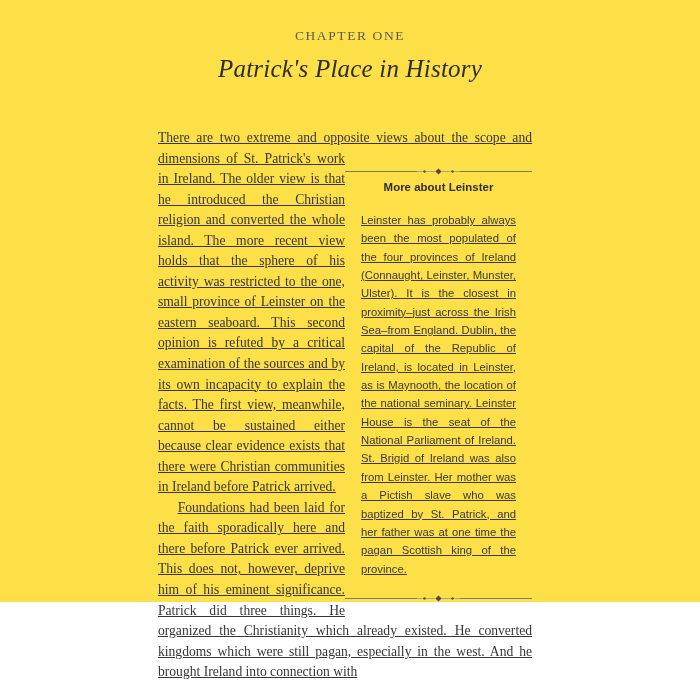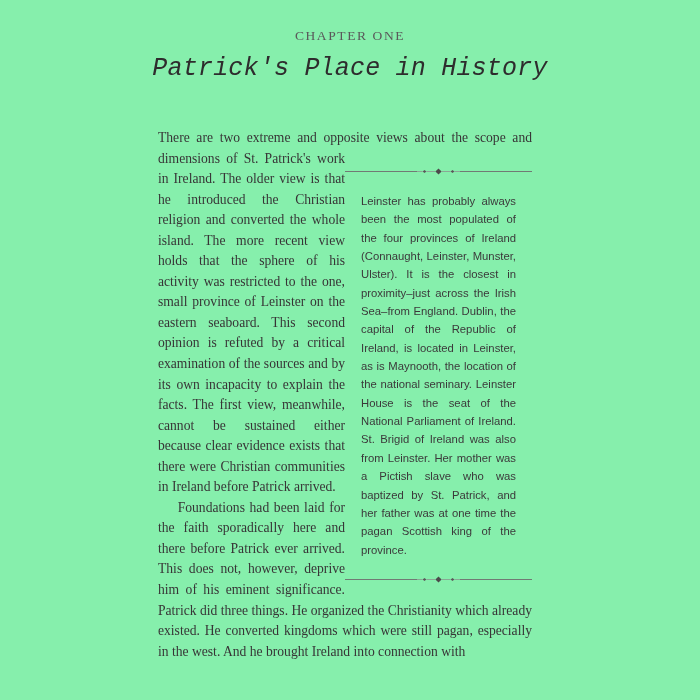--- a/index.html
+++ b/index.html
@@ -13,22 +13,22 @@
     height: 700px;
     overflow: hidden;
     font-family: "Liberation Serif", serif;
     color: #333031;
     -webkit-font-smoothing: antialiased;
   }
 
   .page {
     position: relative;
     width: 700px;
-    height: 700px;
-    background: #86efac;
+    height: 602px;
+    background: #fde047;
     box-sizing: border-box;
   }
 
   
   .chapter-header {
     position: absolute;
     top: 28px;
     left: 0;
     width: 700px;
     text-align: center;
@@ -38,21 +38,21 @@
     font-size: 13.5px;
     letter-spacing: 1.6px;
     color: #5a585a;
     text-transform: uppercase;
     line-height: 1.2;
     display: block;
   }
   .chapter-title {
     display: block;
     margin-top: 9px;
-    font-family: Liberation Mono, monospace;
+    font-family: Liberation Serif, serif;
     font-style: italic;
     font-size: 25px;
     color: #2e2c2d;
     letter-spacing: 0.2px;
     line-height: 1.25;
   }
 
   
   .body-block {
     position: absolute;
@@ -61,20 +61,21 @@
     width: 374px;
     font-size: 13.6px;
     line-height: 20.55px;
     text-align: justify;
     text-justify: inter-word;
     color: #373536;
     hyphens: none;
   }
   .body-block p {
     margin: 0;
+    text-decoration: underline;
   }
   .body-block p.indented {
     text-indent: 1.45em;
   }
 
   
   .sidebar {
     float: right;
     width: 187px;
     margin-left: 16px;
@@ -149,20 +150,21 @@
           <path d="M93.5 1.4 L96.6 4.5 L93.5 7.6 L90.4 4.5 Z" fill="#4c4a4b"></path>
           <path d="M79.5 3.1 L81.4 4.5 L79.5 5.9 L77.6 4.5 Z" fill="#5a5859"></path>
           <path d="M107.5 3.1 L109.4 4.5 L107.5 5.9 L105.6 4.5 Z" fill="#5a5859"></path>
           <line x1="72" y1="4.5" x2="77.6" y2="4.5" stroke="#8c8a8b" stroke-width="0.7"></line>
           <line x1="81.4" y1="4.5" x2="90.4" y2="4.5" stroke="#8c8a8b" stroke-width="0.7"></line>
           <line x1="96.6" y1="4.5" x2="105.6" y2="4.5" stroke="#8c8a8b" stroke-width="0.7"></line>
           <line x1="109.4" y1="4.5" x2="115" y2="4.5" stroke="#8c8a8b" stroke-width="0.7"></line>
         </svg>
       </div>
 
+      <div class="sidebar-heading">More about Leinster</div>
 
       <div class="sidebar-body">
         <p>Leinster has probably always been the most populated of the four provinces of Ireland (Connaught, Leinster, Munster, Ulster). It is the closest in proximity–just across the Irish Sea–from England. Dublin, the capital of the Republic of Ireland, is located in Leinster, as is Maynooth, the location of the national seminary. Leinster House is the seat of the National Parliament of Ireland. St. Brigid of Ireland was also from Leinster. Her mother was a Pictish slave who was baptized by St. Patrick, and her father was at one time the pagan Scottish king of the province.</p>
       </div>
 
       <div class="ornament ornament--bottom">
         <svg width="187" height="9" viewBox="0 0 187 9" xmlns="http://www.w3.org/2000/svg" aria-hidden="true">
           <line x1="0" y1="4.5" x2="72" y2="4.5" stroke="#6e6c6d" stroke-width="0.9"></line>
           <line x1="115" y1="4.5" x2="187" y2="4.5" stroke="#6e6c6d" stroke-width="0.9"></line>
           <path d="M93.5 1.4 L96.6 4.5 L93.5 7.6 L90.4 4.5 Z" fill="#4c4a4b"></path>

